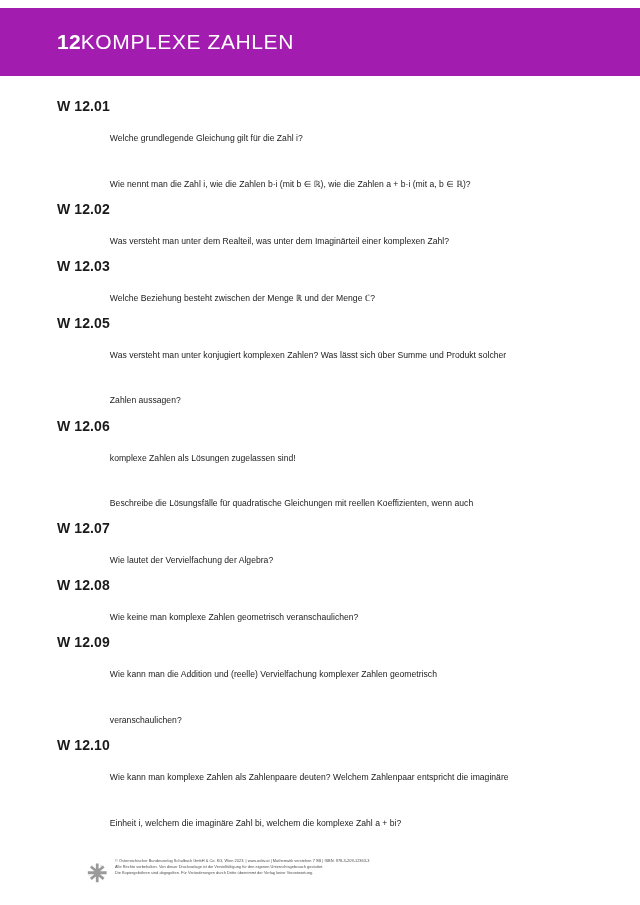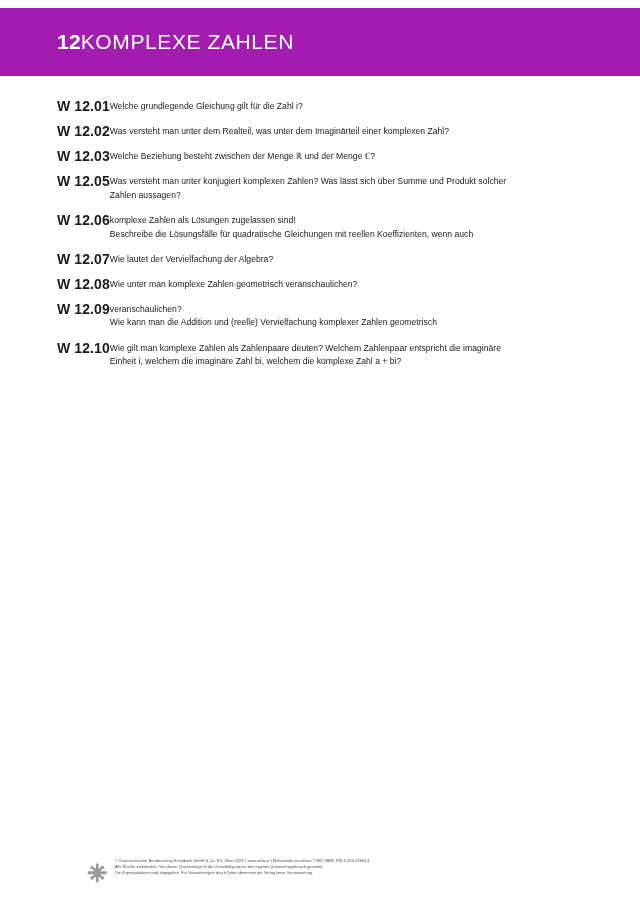--- a/index.html
+++ b/index.html
@@ -71,20 +71,21 @@
     flex: 1 1 auto;
     font-size: 8.6px;
     font-weight: 400;
     color: #1a1a1a;
     line-height: 13.6px;
     letter-spacing: 0.01px;
   }
   .q-text .line {
     display: block;
     white-space: nowrap;
+    margin-top: 32px;
   }
 
   
   .footer {
     position: absolute;
     left: 0;
     top: 858px;
     width: 640px;
     display: flex;
     align-items: flex-start;
@@ -117,20 +118,21 @@
     <span class="chapter-number">12</span>
     <span class="chapter-title">KOMPLEXE ZAHLEN</span>
   </div>
 </div>
 
 <div class="content" id="question-list">
     <div class="q-row">
       <div class="q-code">W 12.01</div>
       <div class="q-text">
         <span class="line">Welche grundlegende Gleichung gilt für die Zahl i?</span>
+        <span class="line">Wie nennt man die Zahl i, wie die Zahlen b·i (mit b ∈ ℝ), wie die Zahlen a + b·i (mit a, b ∈ ℝ)?</span>
       </div>
     </div>
     <div class="q-row">
       <div class="q-code">W 12.02</div>
       <div class="q-text">
         <span class="line">Was versteht man unter dem Realteil, was unter dem Imaginärteil einer komplexen Zahl?</span>
       </div>
     </div>
     <div class="q-row">
       <div class="q-code">W 12.03</div>
@@ -154,34 +156,34 @@
     </div>
     <div class="q-row">
       <div class="q-code">W 12.07</div>
       <div class="q-text">
         <span class="line">Wie lautet der Vervielfachung der Algebra?</span>
       </div>
     </div>
     <div class="q-row">
       <div class="q-code">W 12.08</div>
       <div class="q-text">
-        <span class="line">Wie unter man komplexe Zahlen geometrisch veranschaulichen?</span>
+        <span class="line">Wie keine man komplexe Zahlen geometrisch veranschaulichen?</span>
       </div>
     </div>
     <div class="q-row">
       <div class="q-code">W 12.09</div>
       <div class="q-text">
+        <span class="line">Wie kann man die Addition und (reelle) Vervielfachung komplexer Zahlen geometrisch</span>
         <span class="line">veranschaulichen?</span>
-        <span class="line">Wie kann man die Addition und (reelle) Vervielfachung komplexer Zahlen geometrisch</span>
       </div>
     </div>
     <div class="q-row">
       <div class="q-code">W 12.10</div>
       <div class="q-text">
-        <span class="line">Wie gilt man komplexe Zahlen als Zahlenpaare deuten? Welchem Zahlenpaar entspricht die imaginäre</span>
+        <span class="line">Wie kann man komplexe Zahlen als Zahlenpaare deuten? Welchem Zahlenpaar entspricht die imaginäre</span>
         <span class="line">Einheit i, welchem die imaginäre Zahl bi, welchem die komplexe Zahl a + bi?</span>
       </div>
     </div>
   </div>
 
 <div class="footer">
   <div class="logo-mark">
     <svg width="22" height="22" viewBox="0 0 48 48" aria-hidden="true">
       <g fill="#9a9a9a">
         <path d="M21.5 3 L27.5 3 L27.5 15 L36.5 7.5 L40.5 12 L30.5 20 L45 20 L45 26.5 L30.5 26.5 L40.5 34.5 L36.5 39 L27.5 31.5 L27.5 44 L21.5 44 L21.5 31.5 L12.5 39 L8.5 34.5 L18.5 26.5 L4 26.5 L4 20 L18.5 20 L8.5 12 L12.5 7.5 L21.5 15 Z"></path>

